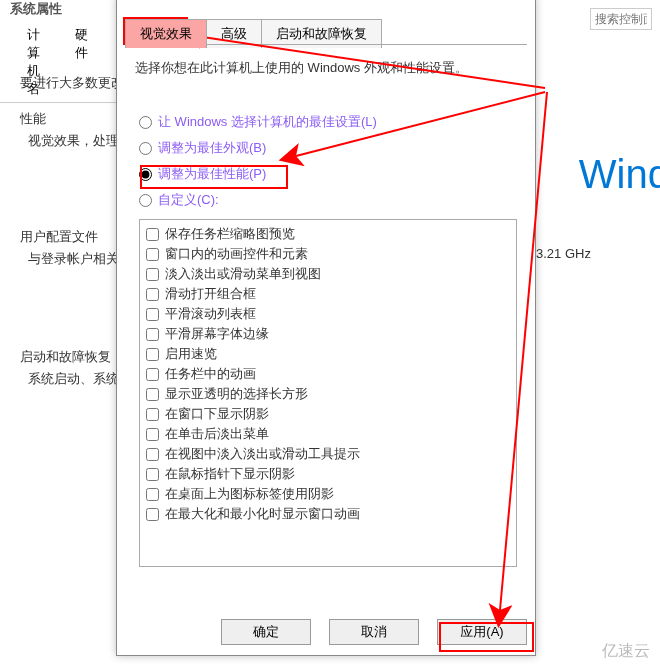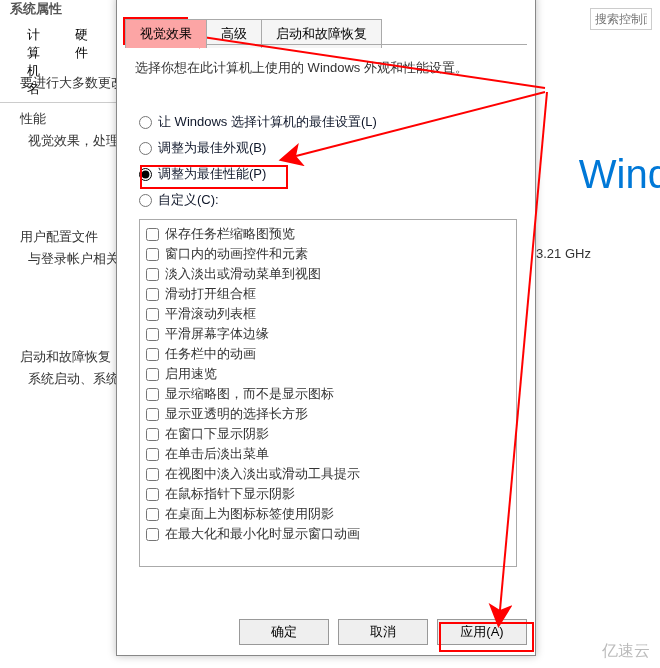--- a/index.html
+++ b/index.html
@@ -30,31 +30,31 @@
       font-size: 13px; cursor: pointer; position: relative; margin-right: -1px;
     }
     .dtab.active { background: #fca5a5; z-index: 2; }
     .dtab-panel-line { position: absolute; left: 8px; top: 47px; right: 8px; border-top: 1px solid #aaa; }
 
     .desc { position: absolute; left: 18px; top: 62px; font-size: 13px; color: #333; }
 
     .radios { position: absolute; left: 22px; top: 116px; }
     .radio-row { display: flex; align-items: center; margin-bottom: 8px; cursor: pointer; }
     .radio-row input { margin-right: 6px; accent-color: #000; }
-    .radio-row label { font-size: 13px; color: #0f172a; }
+    .radio-row label { font-size: 13px; color: #8b5cf6; }
 
     .checklist {
       position: absolute; left: 22px; top: 222px; right: 18px; height: 348px;
       border: 1px solid #aaa; overflow-y: auto; padding: 4px 2px; background: #fff;
     }
     .check-row { display: flex; align-items: center; padding: 1px 4px; cursor: pointer; }
     .check-row input { margin-right: 6px; width: 13px; height: 13px; }
     .check-row span { font-size: 13px; color: #333; }
 
-    .btns { position: absolute; left: 0; right: 0; bottom: 10px; display: flex; justify-content: flex-end; padding-right: 8px; gap: 9px; }
+    .btns { position: absolute; left: 0; right: 0; bottom: 10px; display: flex; justify-content: flex-end; padding-right: 8px; gap: 18px; }
     .btn { width: 90px; height: 26px; border: 1px solid #999; background: #efefef; font-size: 13px; cursor: pointer; }
 
     
     .hl { position: absolute; border: 2px solid #ff0000; pointer-events: none; }
     .hl1 { left: 123px; top: 17px; width: 65px; height: 28px; }
     .hl2 { left: 140px; top: 165px; width: 148px; height: 24px; }
     .hl3 { left: 439px; top: 622px; width: 95px; height: 30px; }
 
     
     svg.arrows { position: absolute; left: 0; top: 0; width: 660px; height: 668px; pointer-events: none; }
@@ -132,29 +132,25 @@
       <div class="check-row">
         <input type="checkbox" style="">
         <span>平滑滚动列表框</span>
       </div>
       <div class="check-row">
         <input type="checkbox" style="">
         <span>平滑屏幕字体边缘</span>
       </div>
       <div class="check-row">
         <input type="checkbox" style="">
+        <span>启用速览</span>
+      </div>
+      <div class="check-row">
+        <input type="checkbox" style="">
         <span>任务栏中的动画</span>
-      </div>
-      <div class="check-row">
-        <input type="checkbox" style="">
-        <span>启用速览</span>
-      </div>
-      <div class="check-row">
-        <input type="checkbox" style="">
-        <span>显示缩略图，而不是显示图标</span>
       </div>
       <div class="check-row">
         <input type="checkbox" style="">
         <span>显示亚透明的选择长方形</span>
       </div>
       <div class="check-row">
         <input type="checkbox" style="">
         <span>在窗口下显示阴影</span>
       </div>
       <div class="check-row">

